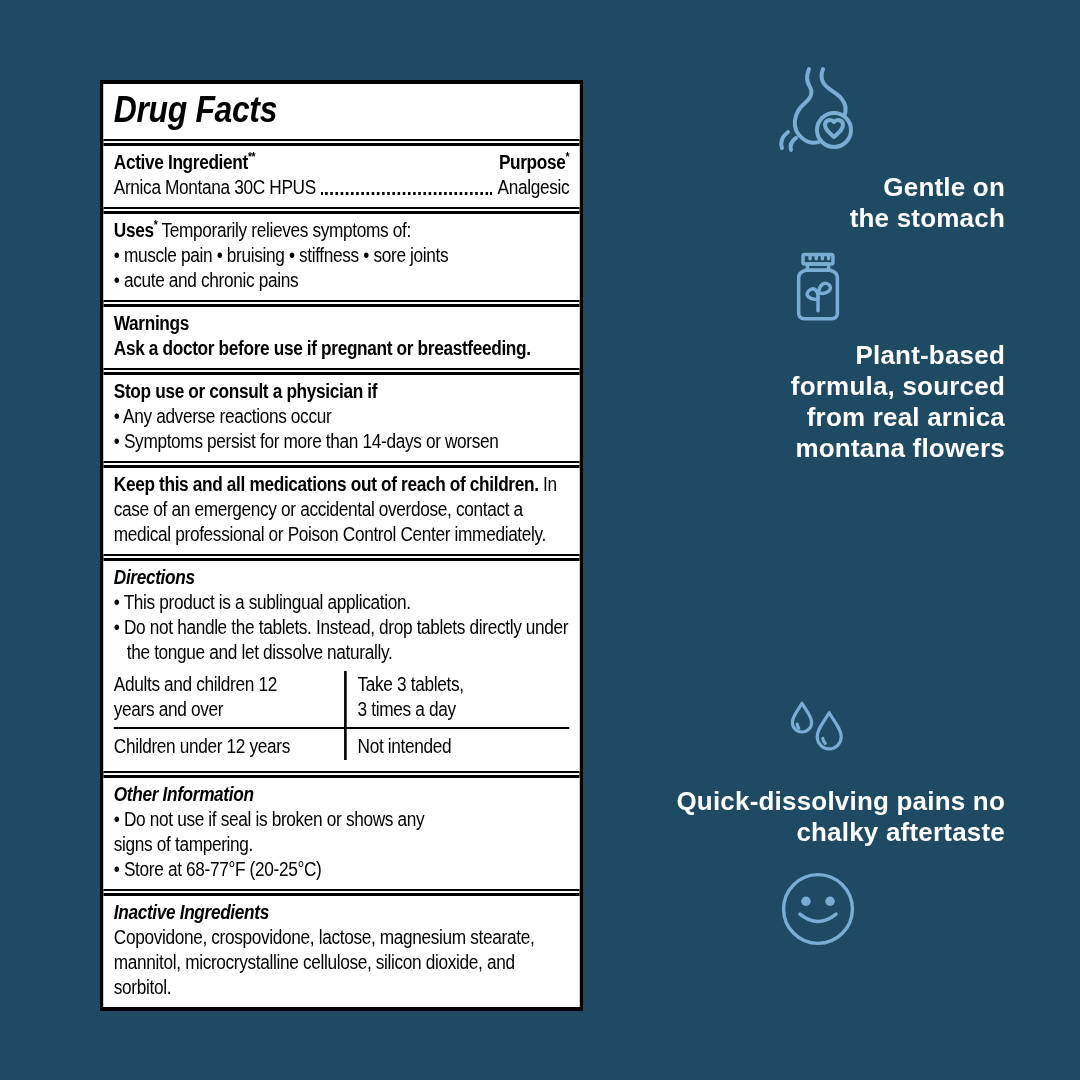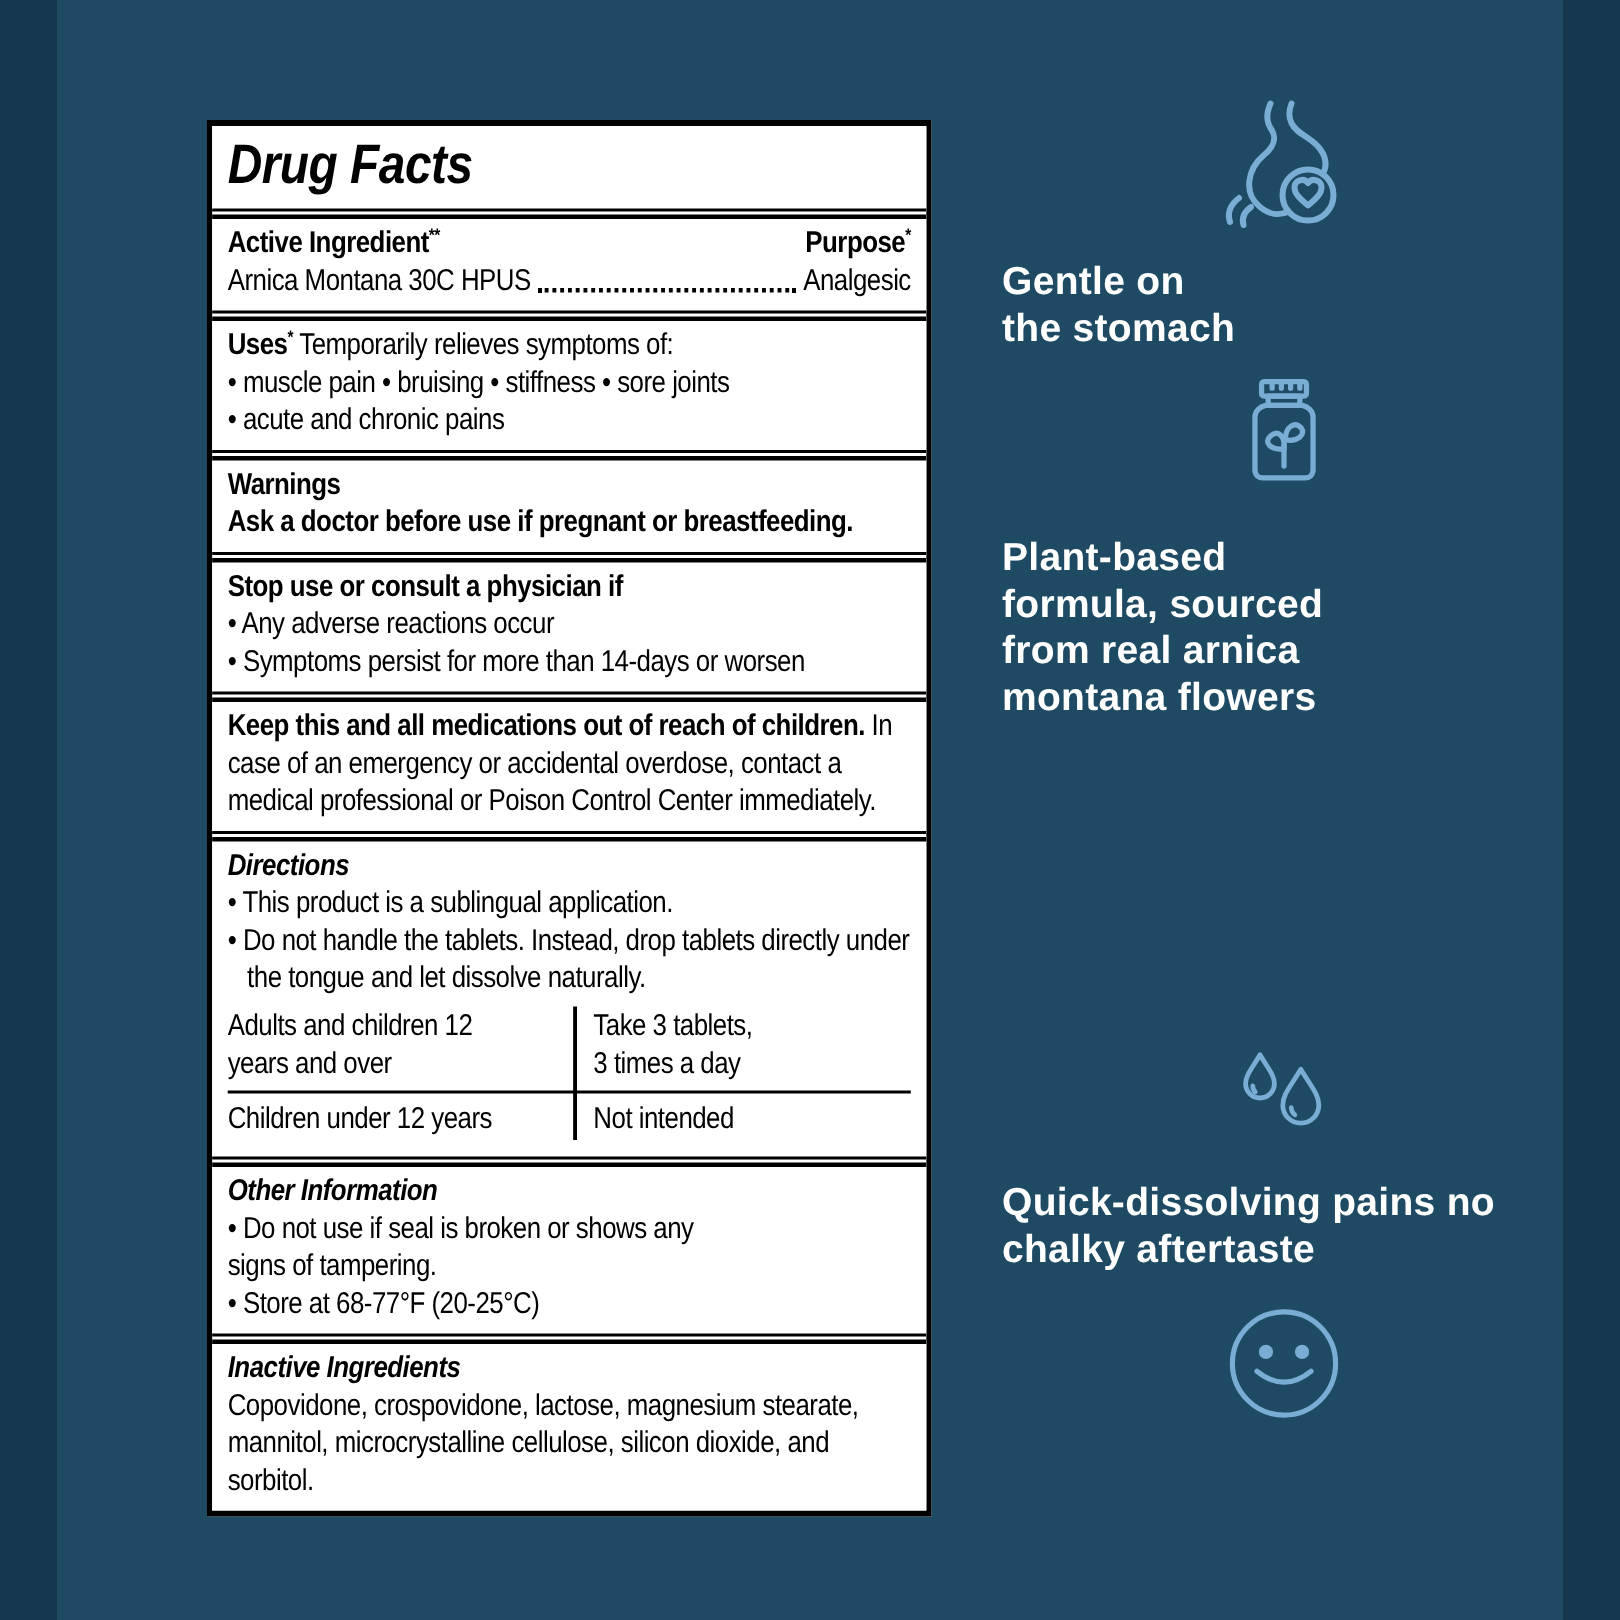--- a/index.html
+++ b/index.html
@@ -1,17 +1,17 @@
 <!DOCTYPE html>
 <html style="--bg: #1e4a63; --icon: #7aadd3; --txt: #ffffff;"><head>
 <meta charset="utf-8">
 <style>
   html,body{margin:0;padding:0;background:#16384c;}
   .stage{
-    position:relative;width:1004px;height:1080px;margin:0 auto;
+    position:relative;width:1080px;height:1080px;margin:0 auto;
     background:var(--bg,#1e4a63);overflow:hidden;
     font-family:"Liberation Sans",sans-serif;
   }
 
   
   .drug-label{
     position:absolute;left:100px;top:80px;width:560px;
     transform:scaleX(0.8625);transform-origin:top left;
     background:#fff;border:4px solid #000;box-sizing:border-box;
     color:#000;letter-spacing:-0.4px;
@@ -29,30 +29,30 @@
   .bullet-hang{padding-left:15px;text-indent:-15px;}
   .pre{white-space:pre-line;}
   .dose-table{position:relative;margin-top:2px;}
   .dose-table::after{content:'';position:absolute;left:50.5%;top:4px;bottom:4px;border-left:3px solid #000;}
   .dose-row{display:flex;padding:5px 0;}
   .dose-row + .dose-row{border-top:2px solid #000;}
   .dose-cell-l{width:50.5%;box-sizing:border-box;padding-right:14px;}
   .dose-cell-r{width:49.5%;box-sizing:border-box;padding-left:16px;}
 
   
-  .benefit{position:absolute;left:630px;width:375px;text-align:left;}
+  .benefit{position:absolute;left:630px;width:375px;text-align:right;}
   .benefit svg{display:block;margin:0 auto;}
   .benefit-label{
     margin-top:10px;color:var(--txt,#fff);font-weight:700;
     font-size:26px;line-height:31px;white-space:pre-line;letter-spacing:0.2px;
   }
   .icon-stroke{fill:none;stroke:var(--icon,#7aadd3);stroke-width:4;stroke-linecap:round;stroke-linejoin:round;}
   .icon-fill{fill:var(--icon,#7aadd3);stroke:none;}
   .b1{top:64px;}  .b1 .benefit-label{margin-top:8px;}
-  .b2{top:250px;} .b2 .benefit-label{margin-top:18px;}
+  .b2{top:250px;} .b2 .benefit-label{margin-top:2px;}
   .b3{top:494px;} .b3 .benefit-label{margin-top:8px;}
   .b4{top:692px;} .b4 .benefit-label{margin-top:14px;}
   .b5{top:866px;} .b5 .benefit-label{margin-top:16px;}
 </style>
 </head>
 <body>
 
 <div class="stage">
 
   <div class="drug-label">

